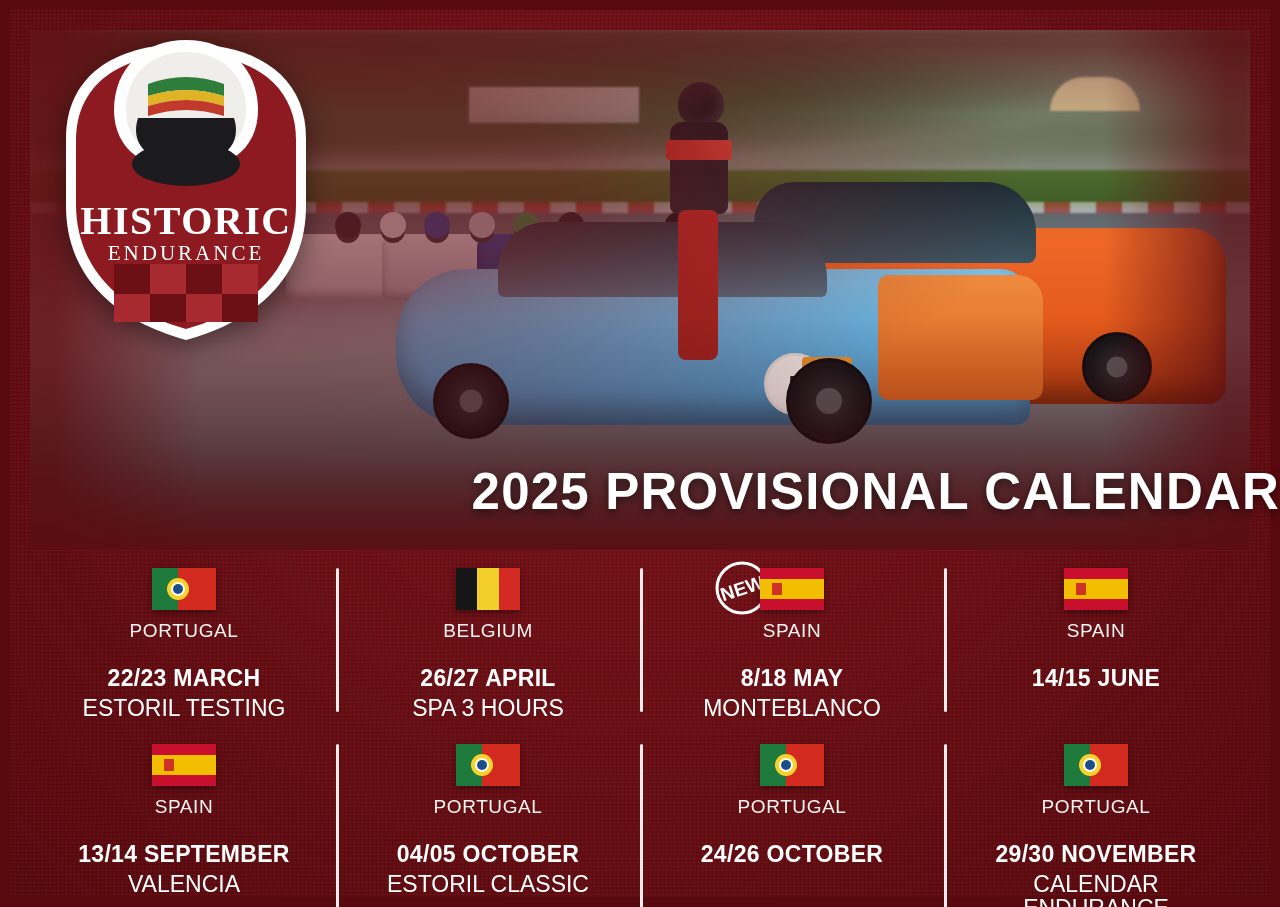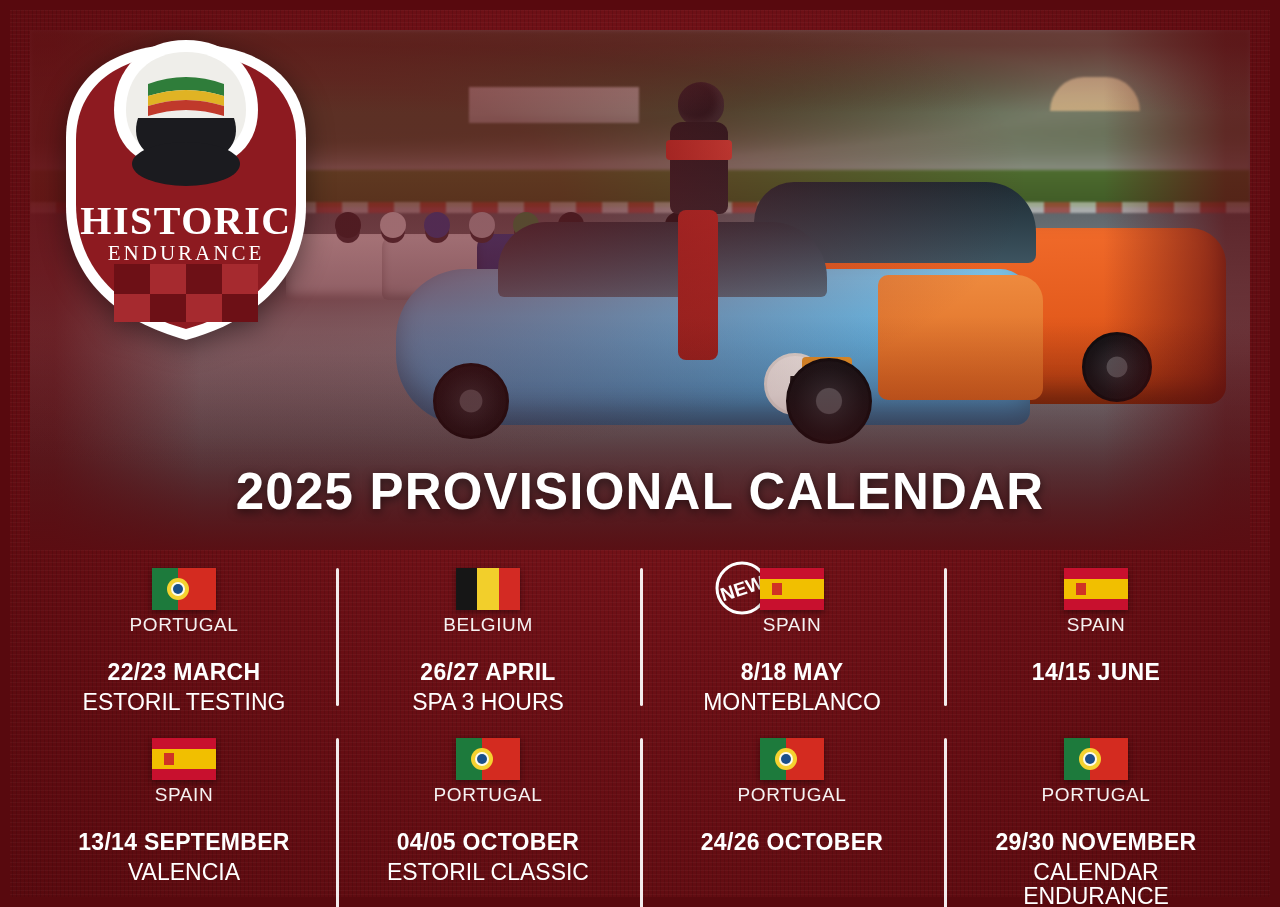--- a/index.html
+++ b/index.html
@@ -201,21 +201,21 @@
 
   
   .logo {
     position: absolute; left: 52px; top: 18px; width: 268px; height: 330px; z-index: 4;
     filter: drop-shadow(0 6px 14px rgba(0,0,0,.45));
   }
 
   
   .title {
     position: absolute; left: 0; right: 0; top: 462px;
-    text-align: center;
+    text-align: right;
     z-index: 5;
     color: #ffffff;
     font-size: 51px;
     font-weight: bold;
     letter-spacing: 1.2px;
     text-shadow: 0 3px 10px rgba(0,0,0,.55);
   }
 
   
   .calendar {
@@ -238,21 +238,21 @@
     width: 3px; background: #ffffff; opacity: .92; border-radius: 2px;
   }
   .flag-wrap { position: relative; height: 46px; display:flex; align-items:center; justify-content:center; }
   .flag { width: 64px; height: 42px; display: block; filter: drop-shadow(0 2px 3px rgba(0,0,0,.4)); }
   .new-badge {
     position: absolute; left: -54px; top: -6px;
     width: 72px; height: 56px;
     display: flex; align-items: center; justify-content: center;
   }
   .ev-country {
-    margin-top: 2px;
+    margin-top: 8px;
     font-size: 19px; letter-spacing: .6px; font-weight: normal;
     color: #f6f2f2;
   }
   .ev-date {
     margin-top: 23px;
     font-size: 23px; font-weight: bold; letter-spacing: .3px;
   }
   .ev-name {
     margin-top: 4px;
     font-size: 23px; font-weight: normal; line-height: 1.05;

